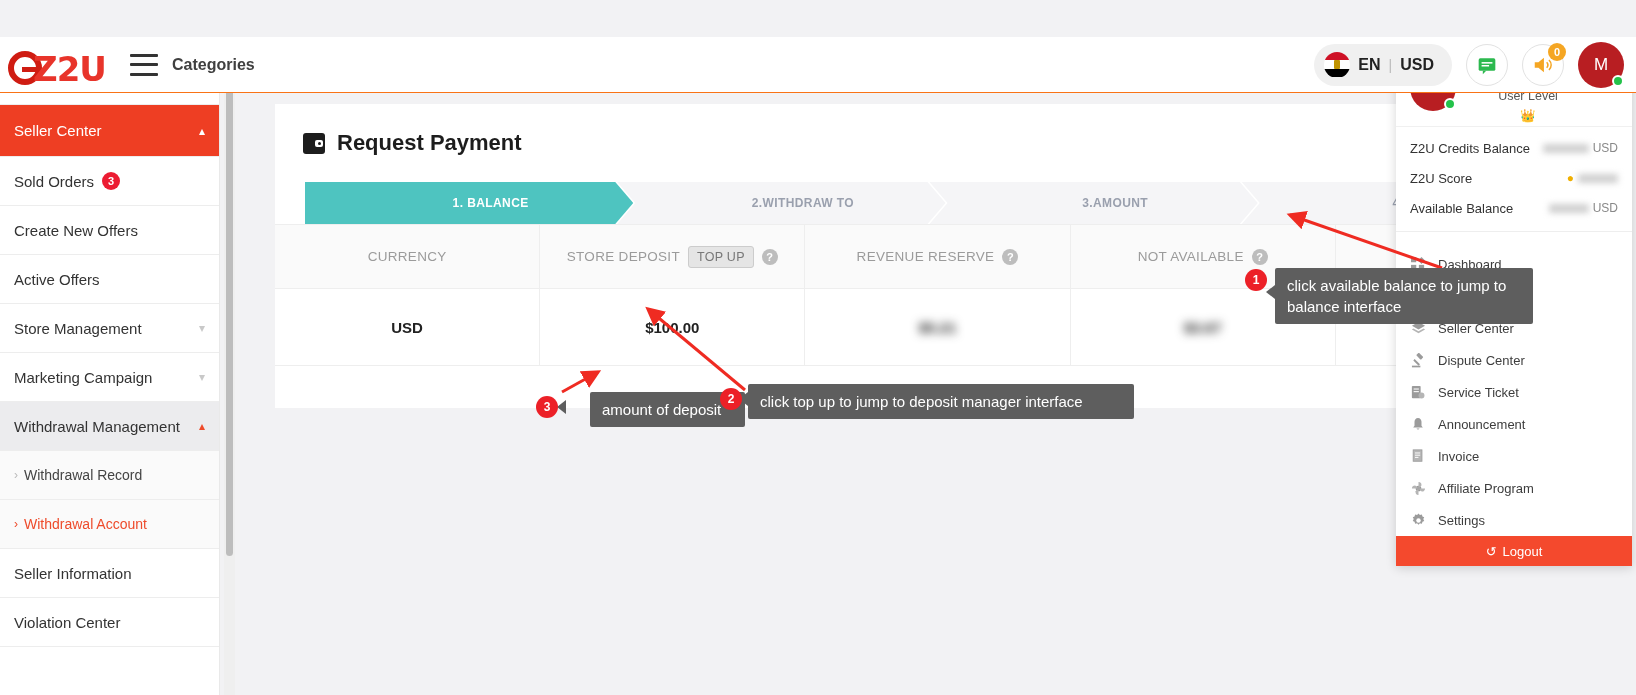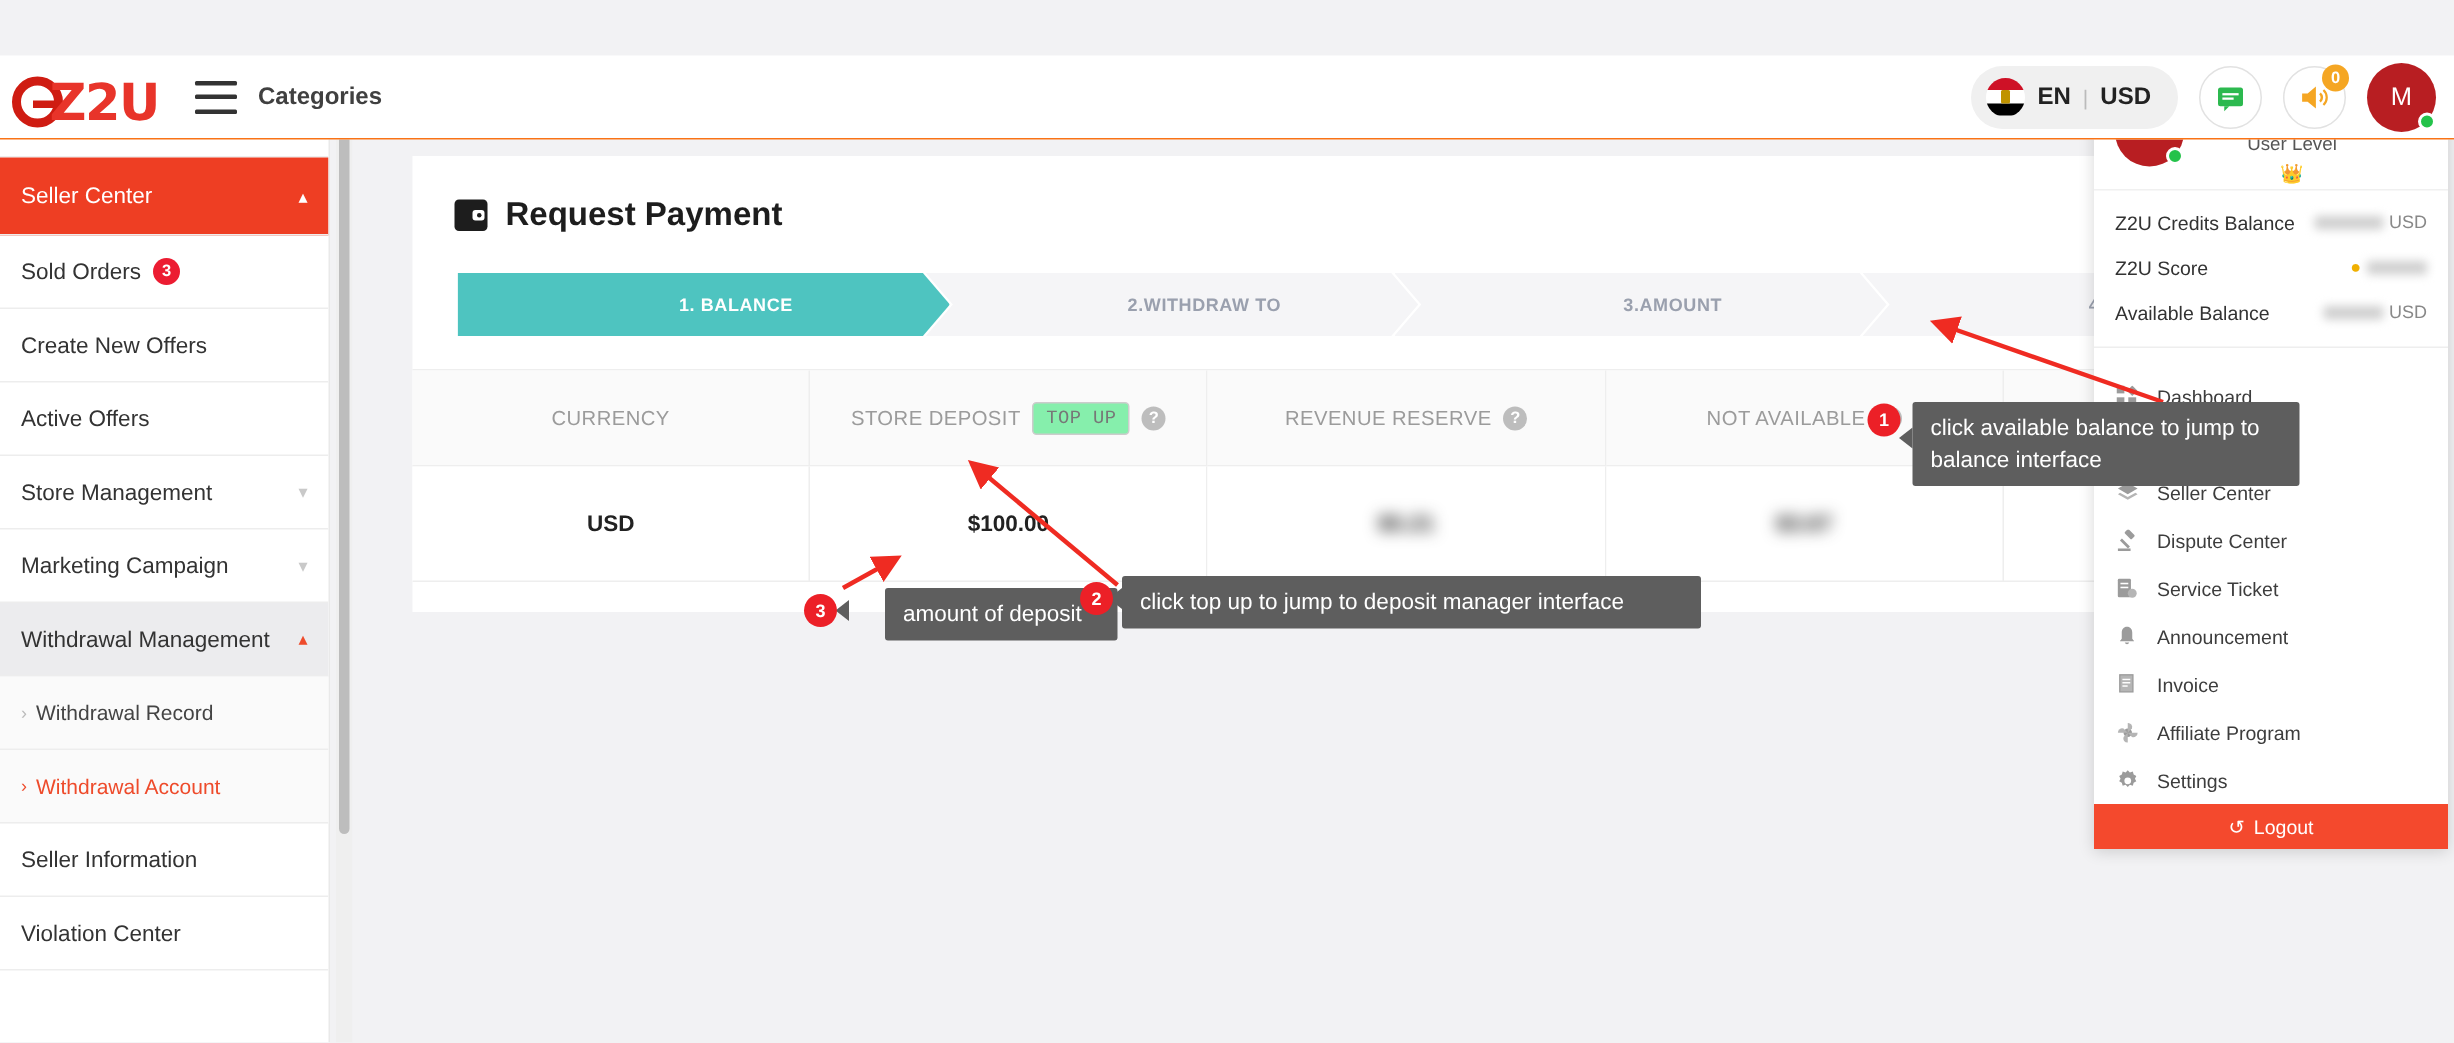--- a/index.html
+++ b/index.html
@@ -148,34 +148,34 @@
     font-size:12px; font-weight:bold; letter-spacing:.4px; color:#9aa0ae;
     background:#f5f5f7;
     clip-path: polygon(0 0, calc(100% - 18px) 0, 100% 50%, calc(100% - 18px) 100%, 0 100%, 18px 50%);
     margin-left:-16px;
     padding-left:43px;
   }
   .step:first-child{ margin-left:0; clip-path: polygon(0 0, calc(100% - 18px) 0, 100% 50%, calc(100% - 18px) 100%, 0 100%);}
   .step.done{ background:#4ec4c0; color:#fff; z-index:5;}
 
   
-  .tbl{ margin-top:22px; border-top:1px solid #eee; }
+  .tbl{ border-top:1px solid #eee; }
   .trow{ display:flex; }
   .thead .tcell{
     height:64px; font-size:13.5px; color:#9b9b9b; letter-spacing:.3px; background:#fafafa;
   }
   .tcell{
     flex:1; display:flex; align-items:center; justify-content:center; gap:8px;
     border-right:1px solid #eee; border-bottom:1px solid #eee;
   }
   .tcell:last-child{ border-right:none;}
   .tbody .tcell{ height:77px; font-size:15px; color:#222; font-weight:bold; background:#fff;}
   .topup-btn{
     border:1px solid #ccc; border-radius:3px; padding:3px 8px; font-size:12.5px; color:#777;
-    background:#86efac; cursor:pointer; letter-spacing:.3px;font-family:Liberation Mono, monospace;
+    background:#e5e5e5; cursor:pointer; letter-spacing:.3px;
   }
   .blur{ filter: blur(5px); }
   .blur-pink{ filter: blur(5px); color:#f04332;}
 
   
   .dropdown{
     position:absolute; top:49px; right:4px; width:236px; background:#fff;
     box-shadow:0 2px 10px rgba(0,0,0,.16); z-index:30;
   }
   .dd-user{ height:78px; display:flex; align-items:center; padding:0 14px; gap:12px; border-bottom:1px solid #f0f0f0;}

